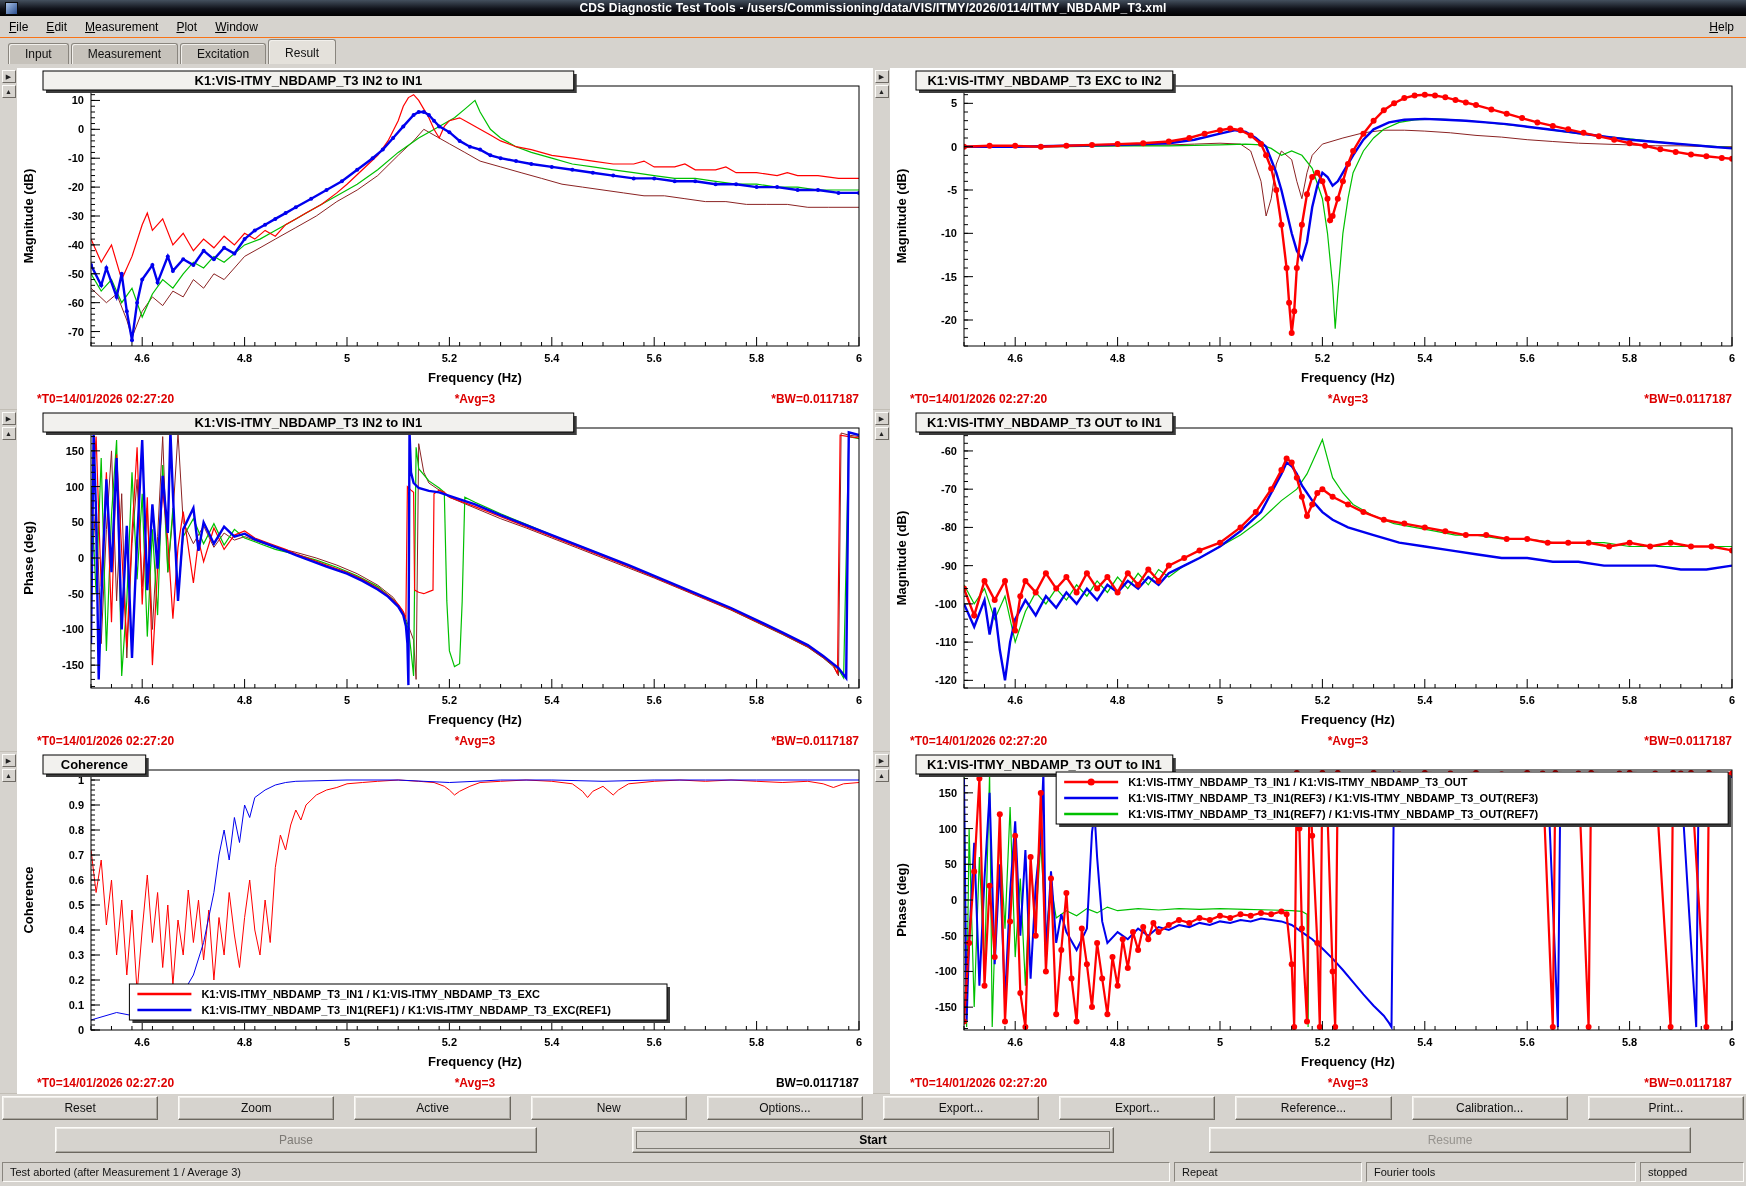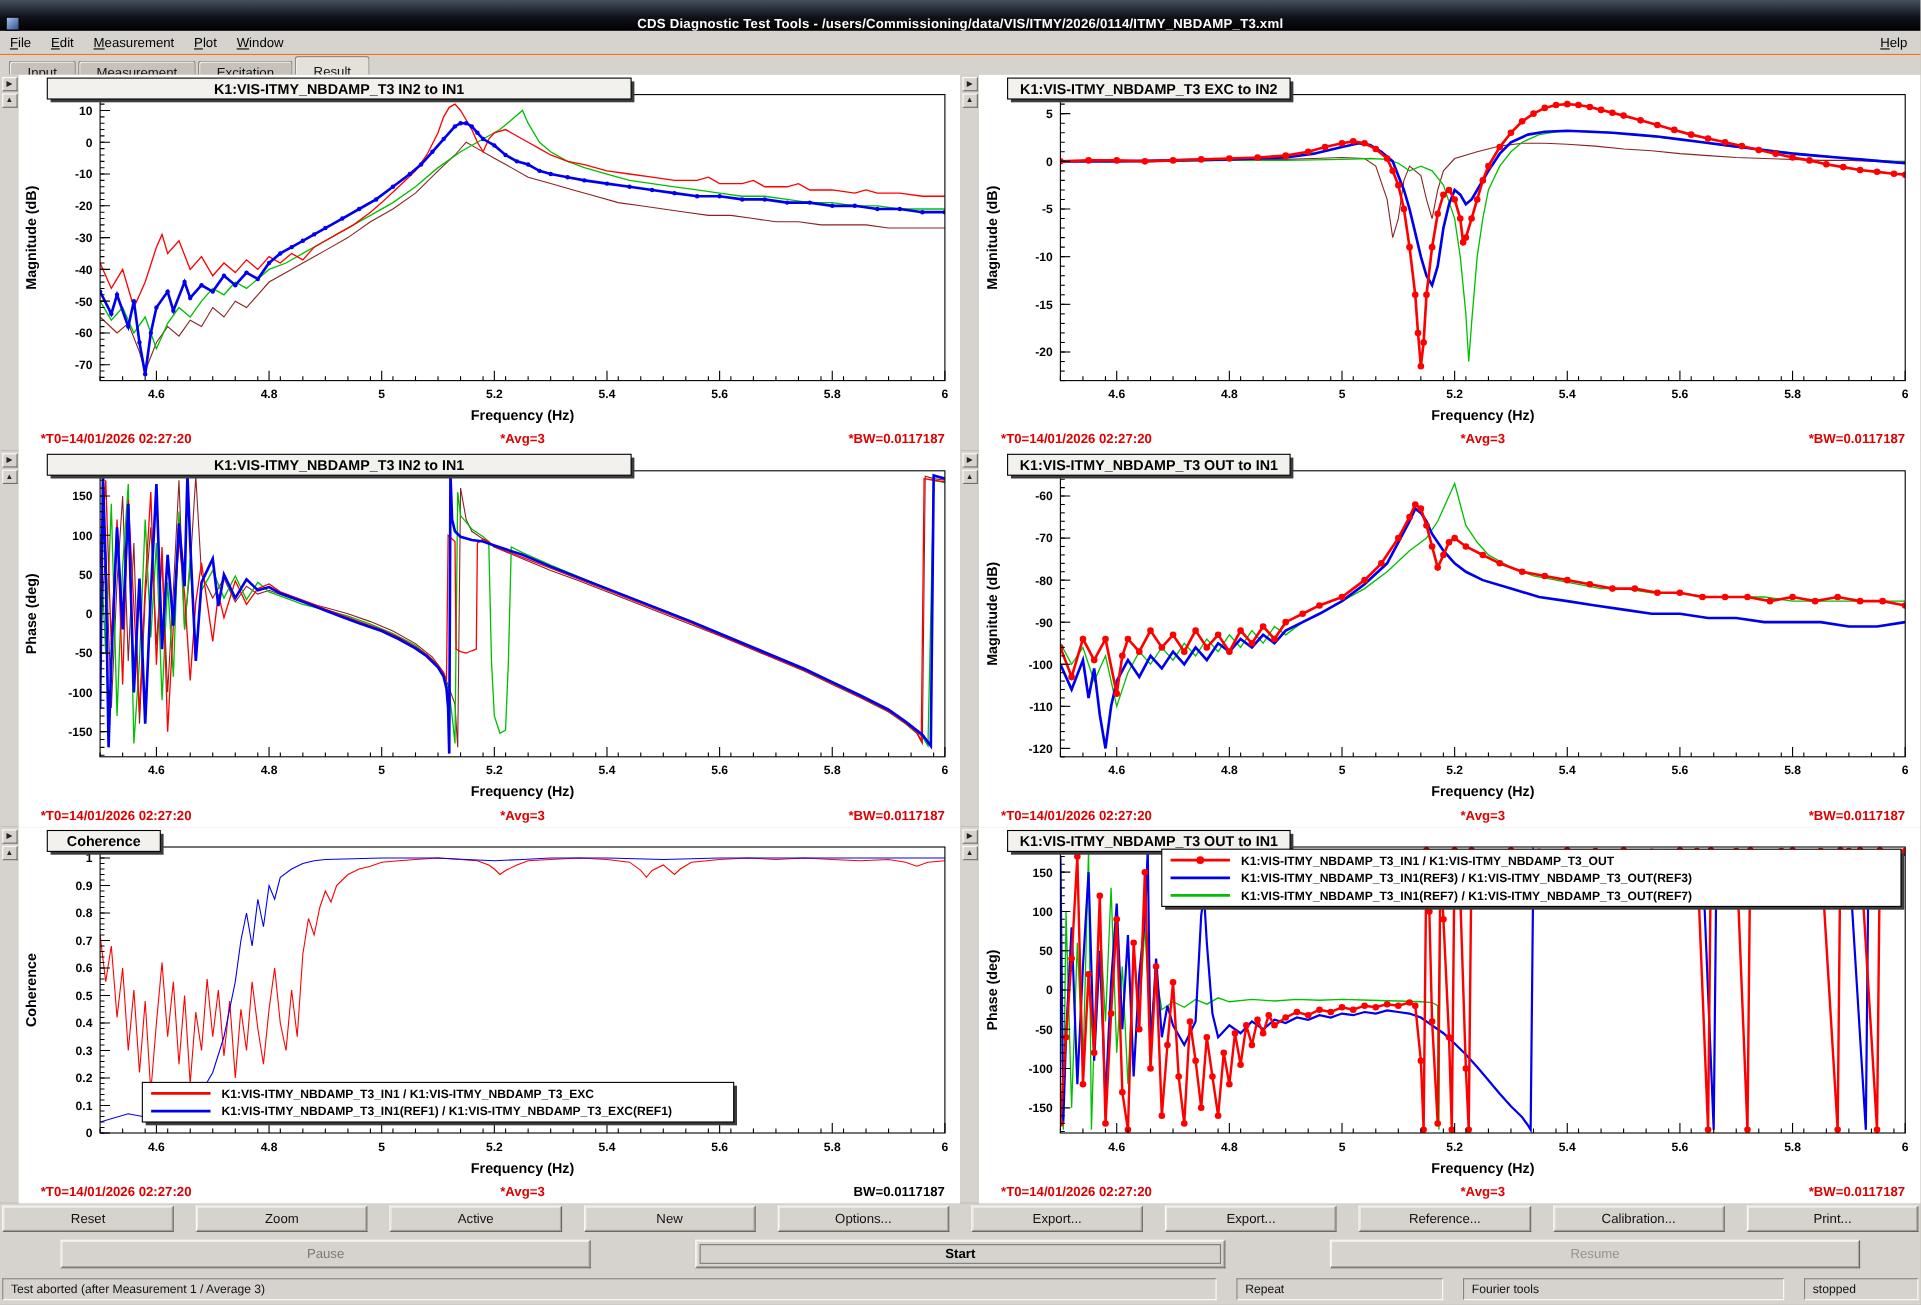--- a/index.html
+++ b/index.html
@@ -1,18 +1,18 @@
 <!DOCTYPE html>
 <html><head>
 <meta charset="utf-8">
 <style>
 *{margin:0;padding:0;box-sizing:border-box}
 html,body{width:1746px;height:1186px}
 body{background:#d6d3ce;font-family:"Liberation Sans","DejaVu Sans",sans-serif;position:relative;overflow:hidden}
-.titlebar{height:28px;background:linear-gradient(#44505e,#10121a 55%,#000);display:flex;align-items:flex-end;position:relative}
+.titlebar{height:16px;background:linear-gradient(#44505e,#10121a 55%,#000);display:flex;align-items:center;position:relative}
 .titlebar .title{position:absolute;left:0;right:0;text-align:center;font-size:12px;font-weight:bold;color:#fff;letter-spacing:.2px}
 .app-icon{width:13px;height:13px;margin-left:5px;background:linear-gradient(135deg,#aac3e8,#2b4f8f);border:1px solid #0a0a0a;z-index:2}
 .menubar{height:22px;background:#d6d3ce;border-bottom:1px solid #f97316;display:flex;align-items:center;font-size:12px;color:#000}
 .menu-item{padding:3px 9px;cursor:default}
 .menu-item u{text-decoration:underline}
 .menu-help{margin-left:auto;padding:3px 12px}
 .tabbar{height:26px;display:flex;align-items:flex-end;padding-left:8px;gap:2px;background:#d6d3ce}
 .tab{height:21px;padding:3px 16px;font-size:12px;background:#c6c2bb;border:1px solid #89857e;border-bottom:none;border-top-left-radius:3px;border-top-right-radius:3px;box-shadow:inset 1px 1px 0 #f2f0ec;color:#111}
 .tab.active{height:25px;background:#e4e1db;padding-top:6px}
 .plot-grid{position:absolute;top:68px;left:0;width:1746px;height:1026px;display:grid;grid-template-columns:873px 873px;grid-template-rows:342px 342px 342px;background:#c2beb6;gap:0}
@@ -22,25 +22,25 @@
 svg.pad{background:#fff;display:block}
 svg text{font-family:"Liberation Sans","DejaVu Sans",sans-serif}
 .btnrow1{position:absolute;top:1096px;left:2px;width:1742px;display:grid;grid-template-columns:repeat(10,1fr);gap:20px}
 .btn{height:24px;background:#d6d3ce;border:1px solid;border-color:#fcfbf8 #6b675f #6b675f #fcfbf8;box-shadow:inset -1px -1px 0 #aaa7a0,inset 1px 1px 0 #efede9;font-size:12px;text-align:center;line-height:22px;color:#111;cursor:default}
 .btnrow2{position:absolute;top:1127px;left:0;width:1746px;display:flex;padding:0 55px;gap:95px}
 .ctl-btn{flex:1;height:26px;background:#d6d3ce;border:1px solid;border-color:#fcfbf8 #6b675f #6b675f #fcfbf8;box-shadow:inset -1px -1px 0 #aaa7a0,inset 1px 1px 0 #efede9;font-size:12px;text-align:center;line-height:24px;cursor:default}
 .ctl-start{font-weight:bold;color:#000;outline:1px solid #7d7a73;outline-offset:-5px}
 .ctl-disabled{color:#7d7a75}
 .ctl-disabled2{color:#96938e}
 .ctl-abort{font-weight:bold;color:#4f4c48}
-.statusbar{position:absolute;top:1160px;left:0;width:1746px;height:24px;display:flex;gap:18px;padding:2px 2px;font-size:11px;background:#d6d3ce}
+.statusbar{position:absolute;top:1160px;left:0;width:1746px;height:24px;display:flex;gap:4px;padding:2px 2px;font-size:11px;background:#d6d3ce}
 .status-cell{border:1px solid;border-color:#89857e #fcfbf8 #fcfbf8 #89857e;padding:3px 7px;background:#d6d3ce;color:#111;white-space:nowrap;overflow:hidden}
 .status-msg{flex:1}
 .status-repeat{width:188px}
-.status-tools{width:292px}
+.status-tools{width:270px}
 .status-state{width:104px}
 </style>
 </head>
 <body>
 
 <div class="titlebar">
   <div class="app-icon"></div>
   <div class="title">CDS Diagnostic Test Tools - /users/Commissioning/data/VIS/ITMY/2026/0114/ITMY_NBDAMP_T3.xml</div>
 </div>
 

